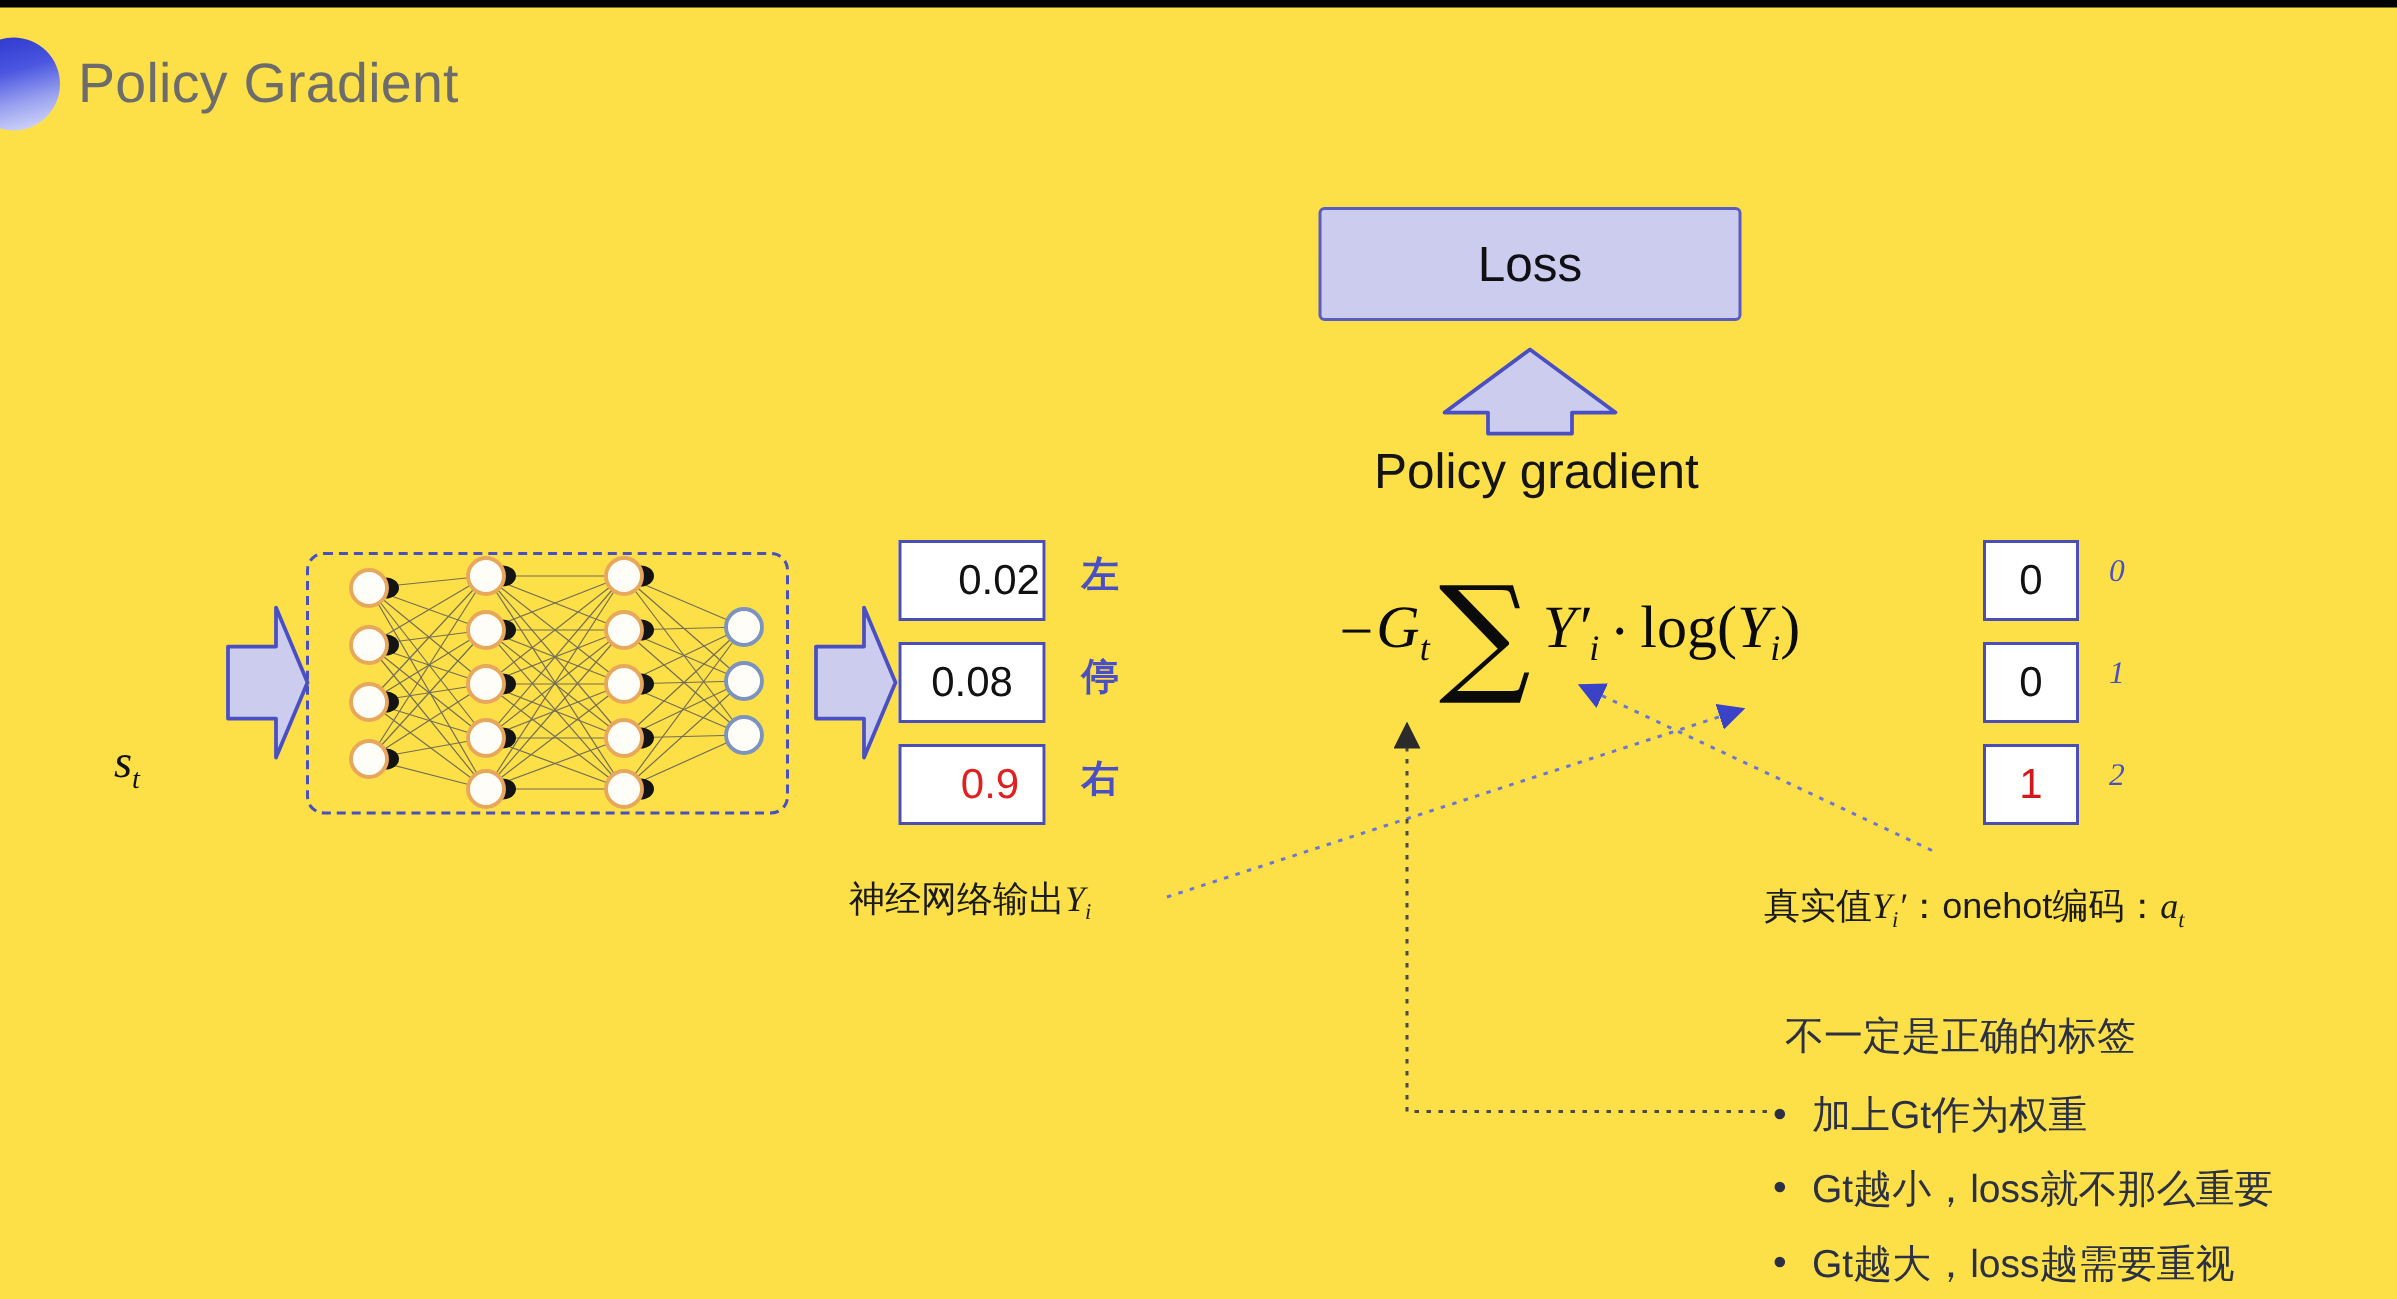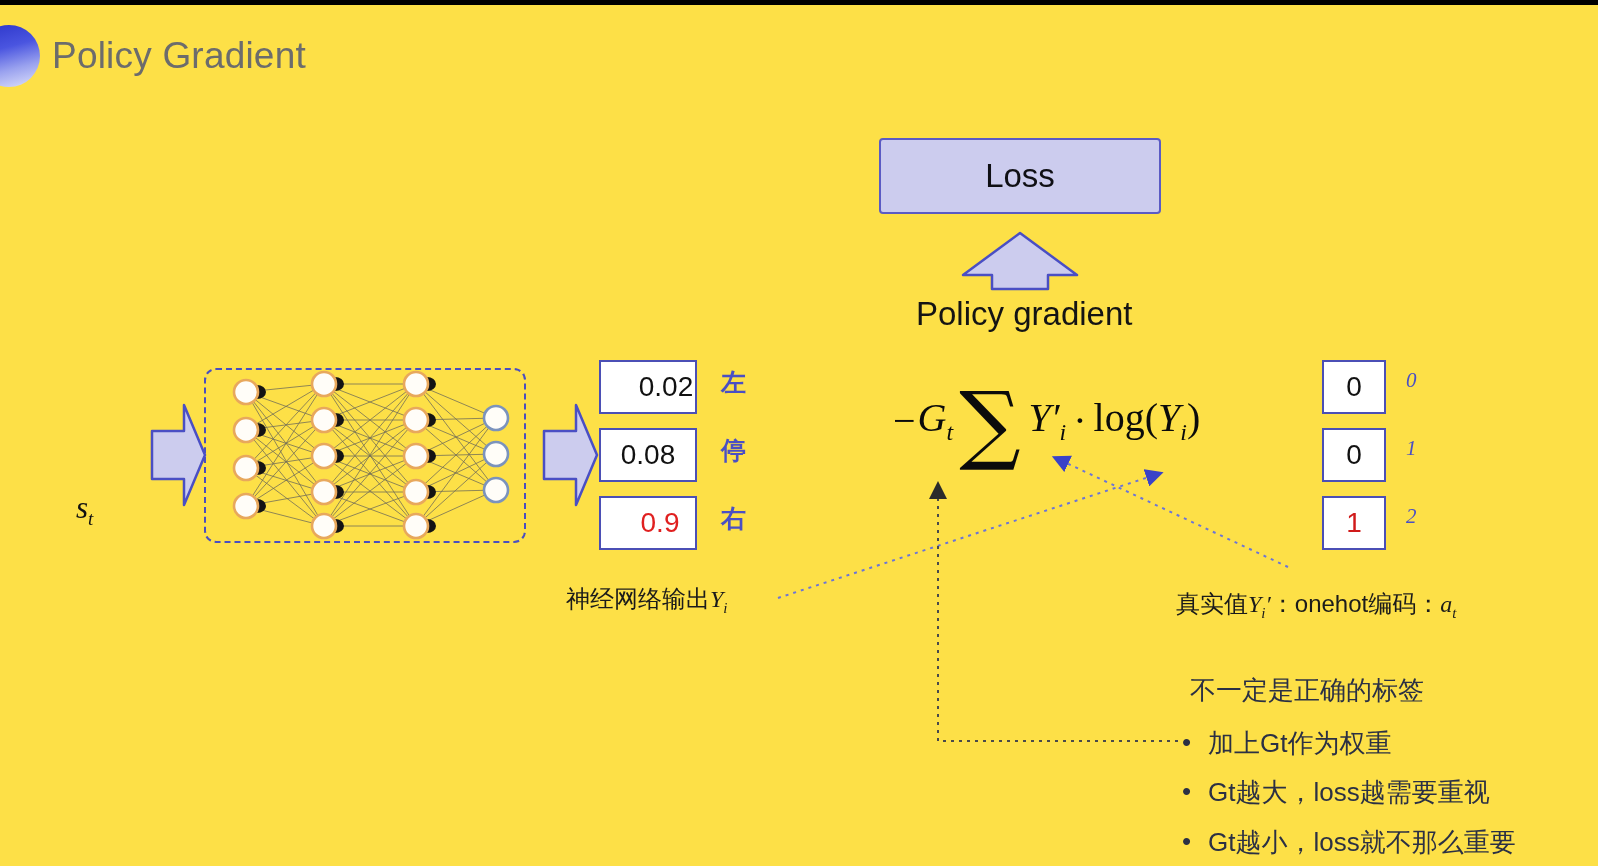--- a/index.html
+++ b/index.html
@@ -340,22 +340,22 @@
   <div class="onehot-index" style="left:1406px; top:499px;">2</div>
 
   <div class="cn-annotation" style="left:1176px; top:583px;">
     <span>真实值</span><i><span>Y</span><sub>i</sub>′</i><span>：onehot编码：</span><i><span>a</span><sub>t</sub></i>
   </div>
 
   <div id="bullets">
     <div id="bullets-heading">不一定是正确的标签</div>
     <ul>
       <li>加上Gt作为权重</li>
+      <li>Gt越小，loss就不那么重要</li>
       <li>Gt越大，loss越需要重视</li>
-      <li>Gt越小，loss就不那么重要</li>
     </ul>
   </div>
 
   <svg id="connector-svg">
     <defs>
       <marker id="bluehead" markerWidth="9" markerHeight="9" refX="4.5" refY="4.5" orient="auto">
         <path d="M0,0 L9,4.5 L0,9 z" fill="#3a42c8"></path>
       </marker>
       <marker id="darkhead" markerWidth="9" markerHeight="9" refX="4.5" refY="4.5" orient="auto">
         <path d="M0,0 L9,4.5 L0,9 z" fill="#2b2b2b"></path>

